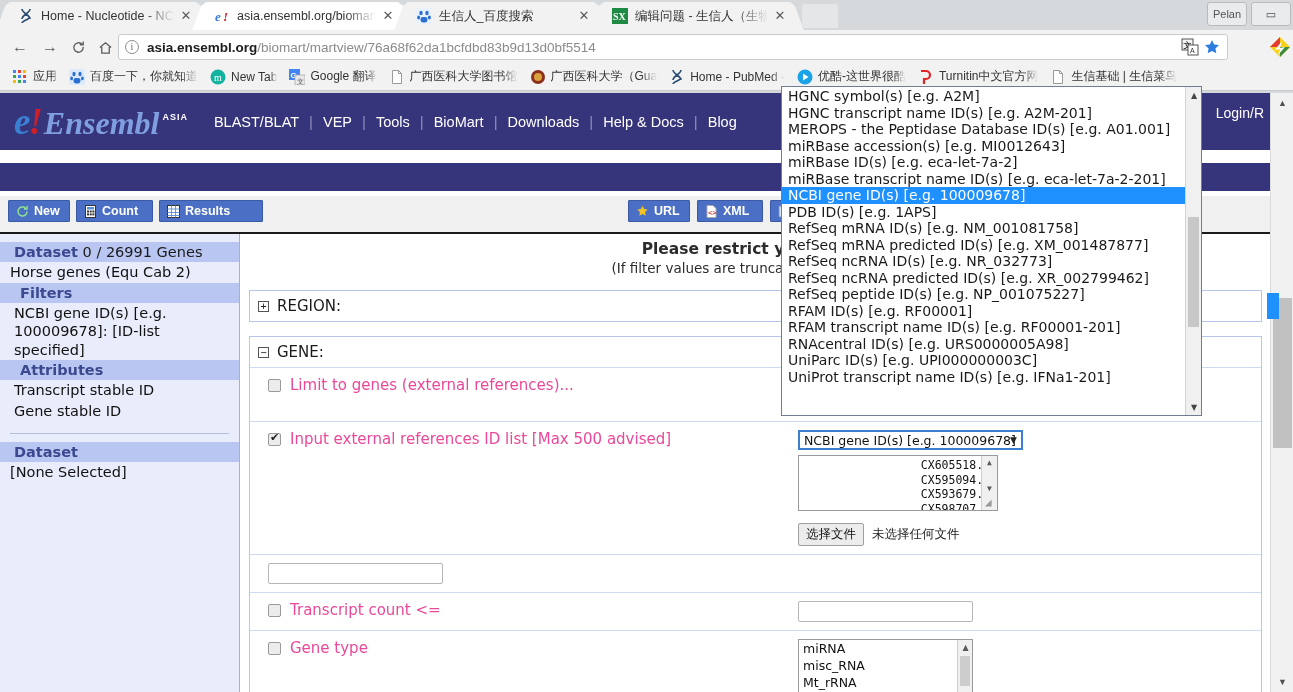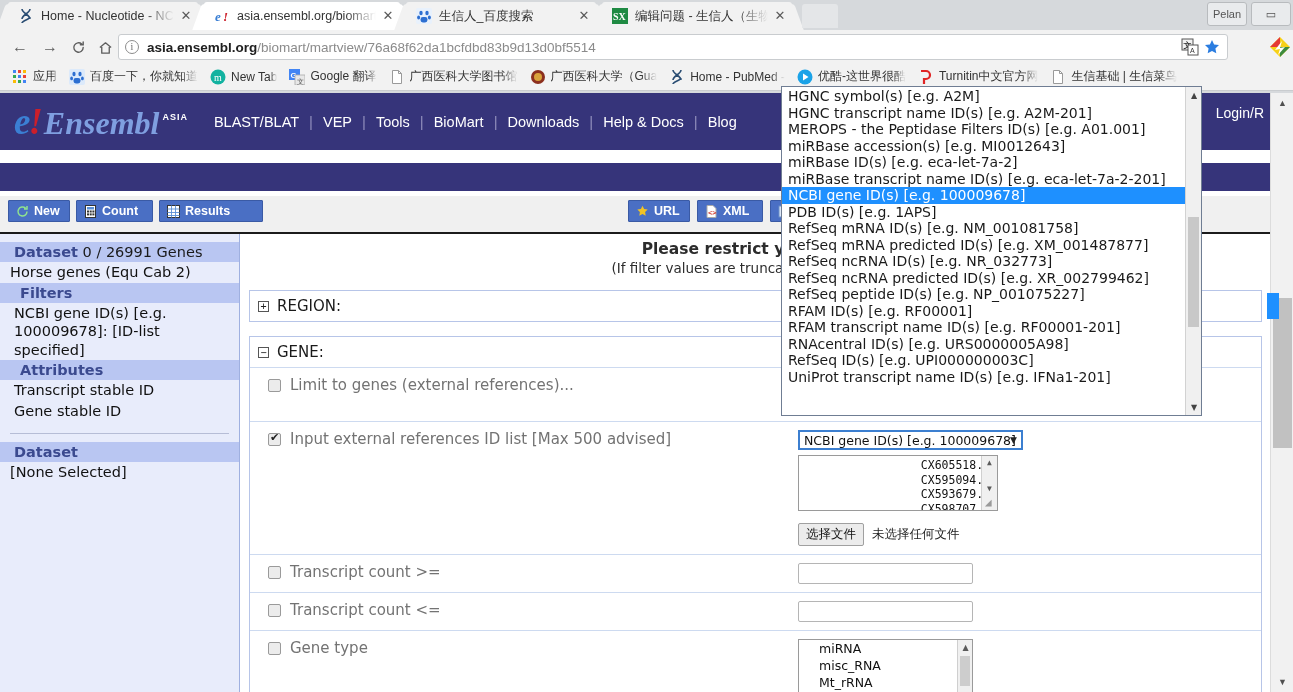--- a/index.html
+++ b/index.html
@@ -170,31 +170,31 @@
   .filter-row:first-of-type { border-top:none; }
   .fr-left { display:flex; align-items:flex-start; gap:9px; flex:0 0 530px; }
   .cbx {
     width:13px; height:13px; flex:0 0 13px; margin-top:3px;
     border:1px solid #9a9a9a; background:#ececec; border-radius:2px;
     position:relative;
   }
   .cbx.checked:after {
     content:"✔"; position:absolute; left:1px; top:-3px; font-size:11px; color:#222;
   }
-  .fr-label { font-family:"DejaVu Sans", sans-serif; font-size:15px; color:#737373; }
+  .fr-label { font-family:"DejaVu Sans", sans-serif; font-size:15px; color:#ec4899; }
   .fr-right { flex:1 1 auto; display:flex; flex-direction:column; gap:5px; }
   .txt-input {
     width:175px; height:21px; border:1px solid #b5b5b5; background:#fff; border-radius:2px;
   }
   .listbox {
     width:175px; border:1px solid #9a9a9a; background:#fff;
     font-family:"DejaVu Sans", sans-serif; font-size:12.5px; color:#111;
     position:relative; overflow:hidden;
   }
-  .listbox .opt { padding:1px 4px; white-space:nowrap;margin-left:16px; }
+  .listbox .opt { padding:1px 4px; white-space:nowrap; }
   .lb-scroll {
     position:absolute; right:0; top:0; width:15px; bottom:0;
     background:#f0f0f0; border-left:1px solid #cfcfcf;
   }
   .lb-arrow { width:15px; height:14px; display:flex; align-items:center; justify-content:center;
               font-size:8px; color:#5a5a5a; }
   .lb-thumb { position:absolute; left:2px; right:2px; background:#cdcdcd; }
 
   
   #xref-select {
@@ -627,24 +627,20 @@
             <span id="ta-grip">◢</span>
           </div>
           <div id="file-row">
             <span id="file-btn">选择文件</span>
             <span id="file-status">未选择任何文件</span>
           </div>
         </div>
       </div>
 
       <div class="filter-row">
-        <div class="fr-left">
-          <span class="cbx"></span>
-          <span class="fr-label">Transcript count &gt;=</span>
-        </div>
         <div class="fr-right">
             <div class="txt-input"></div>
           </div>
       </div>
 
       <div class="filter-row">
         <div class="fr-left">
           <span class="cbx"></span>
           <span class="fr-label">Transcript count &lt;=</span>
         </div>
@@ -679,35 +675,35 @@
     <div id="ps-thumb"></div>
     <div id="ps-tick"></div>
     <div id="ps-down">▼</div>
   </div>
 </div>
 
 <div id="dropdown">
   <div id="dd-list">
     <div class="dd-opt">HGNC symbol(s) [e.g. A2M]</div>
     <div class="dd-opt">HGNC transcript name ID(s) [e.g. A2M-201]</div>
-    <div class="dd-opt">MEROPS - the Peptidase Filters ID(s) [e.g. A01.001]</div>
+    <div class="dd-opt">MEROPS - the Peptidase Database ID(s) [e.g. A01.001]</div>
     <div class="dd-opt">miRBase accession(s) [e.g. MI0012643]</div>
     <div class="dd-opt">miRBase ID(s) [e.g. eca-let-7a-2]</div>
     <div class="dd-opt">miRBase transcript name ID(s) [e.g. eca-let-7a-2-201]</div>
     <div class="dd-opt selected">NCBI gene ID(s) [e.g. 100009678]</div>
     <div class="dd-opt">PDB ID(s) [e.g. 1APS]</div>
     <div class="dd-opt">RefSeq mRNA ID(s) [e.g. NM_001081758]</div>
     <div class="dd-opt">RefSeq mRNA predicted ID(s) [e.g. XM_001487877]</div>
     <div class="dd-opt">RefSeq ncRNA ID(s) [e.g. NR_032773]</div>
     <div class="dd-opt">RefSeq ncRNA predicted ID(s) [e.g. XR_002799462]</div>
     <div class="dd-opt">RefSeq peptide ID(s) [e.g. NP_001075227]</div>
     <div class="dd-opt">RFAM ID(s) [e.g. RF00001]</div>
     <div class="dd-opt">RFAM transcript name ID(s) [e.g. RF00001-201]</div>
     <div class="dd-opt">RNAcentral ID(s) [e.g. URS0000005A98]</div>
-    <div class="dd-opt">RefSeq ID(s) [e.g. UPI000000003C]</div>
+    <div class="dd-opt">UniParc ID(s) [e.g. UPI000000003C]</div>
     <div class="dd-opt">UniProt transcript name ID(s) [e.g. IFNa1-201]</div>
   </div>
   <div id="dd-scroll">
     <div class="dd-arrow" style="position:absolute;top:0;">▲</div>
     <div id="dd-thumb"></div>
     <div class="dd-arrow" style="position:absolute;bottom:0;">▼</div>
   </div>
 </div>
 
 </body></html>

